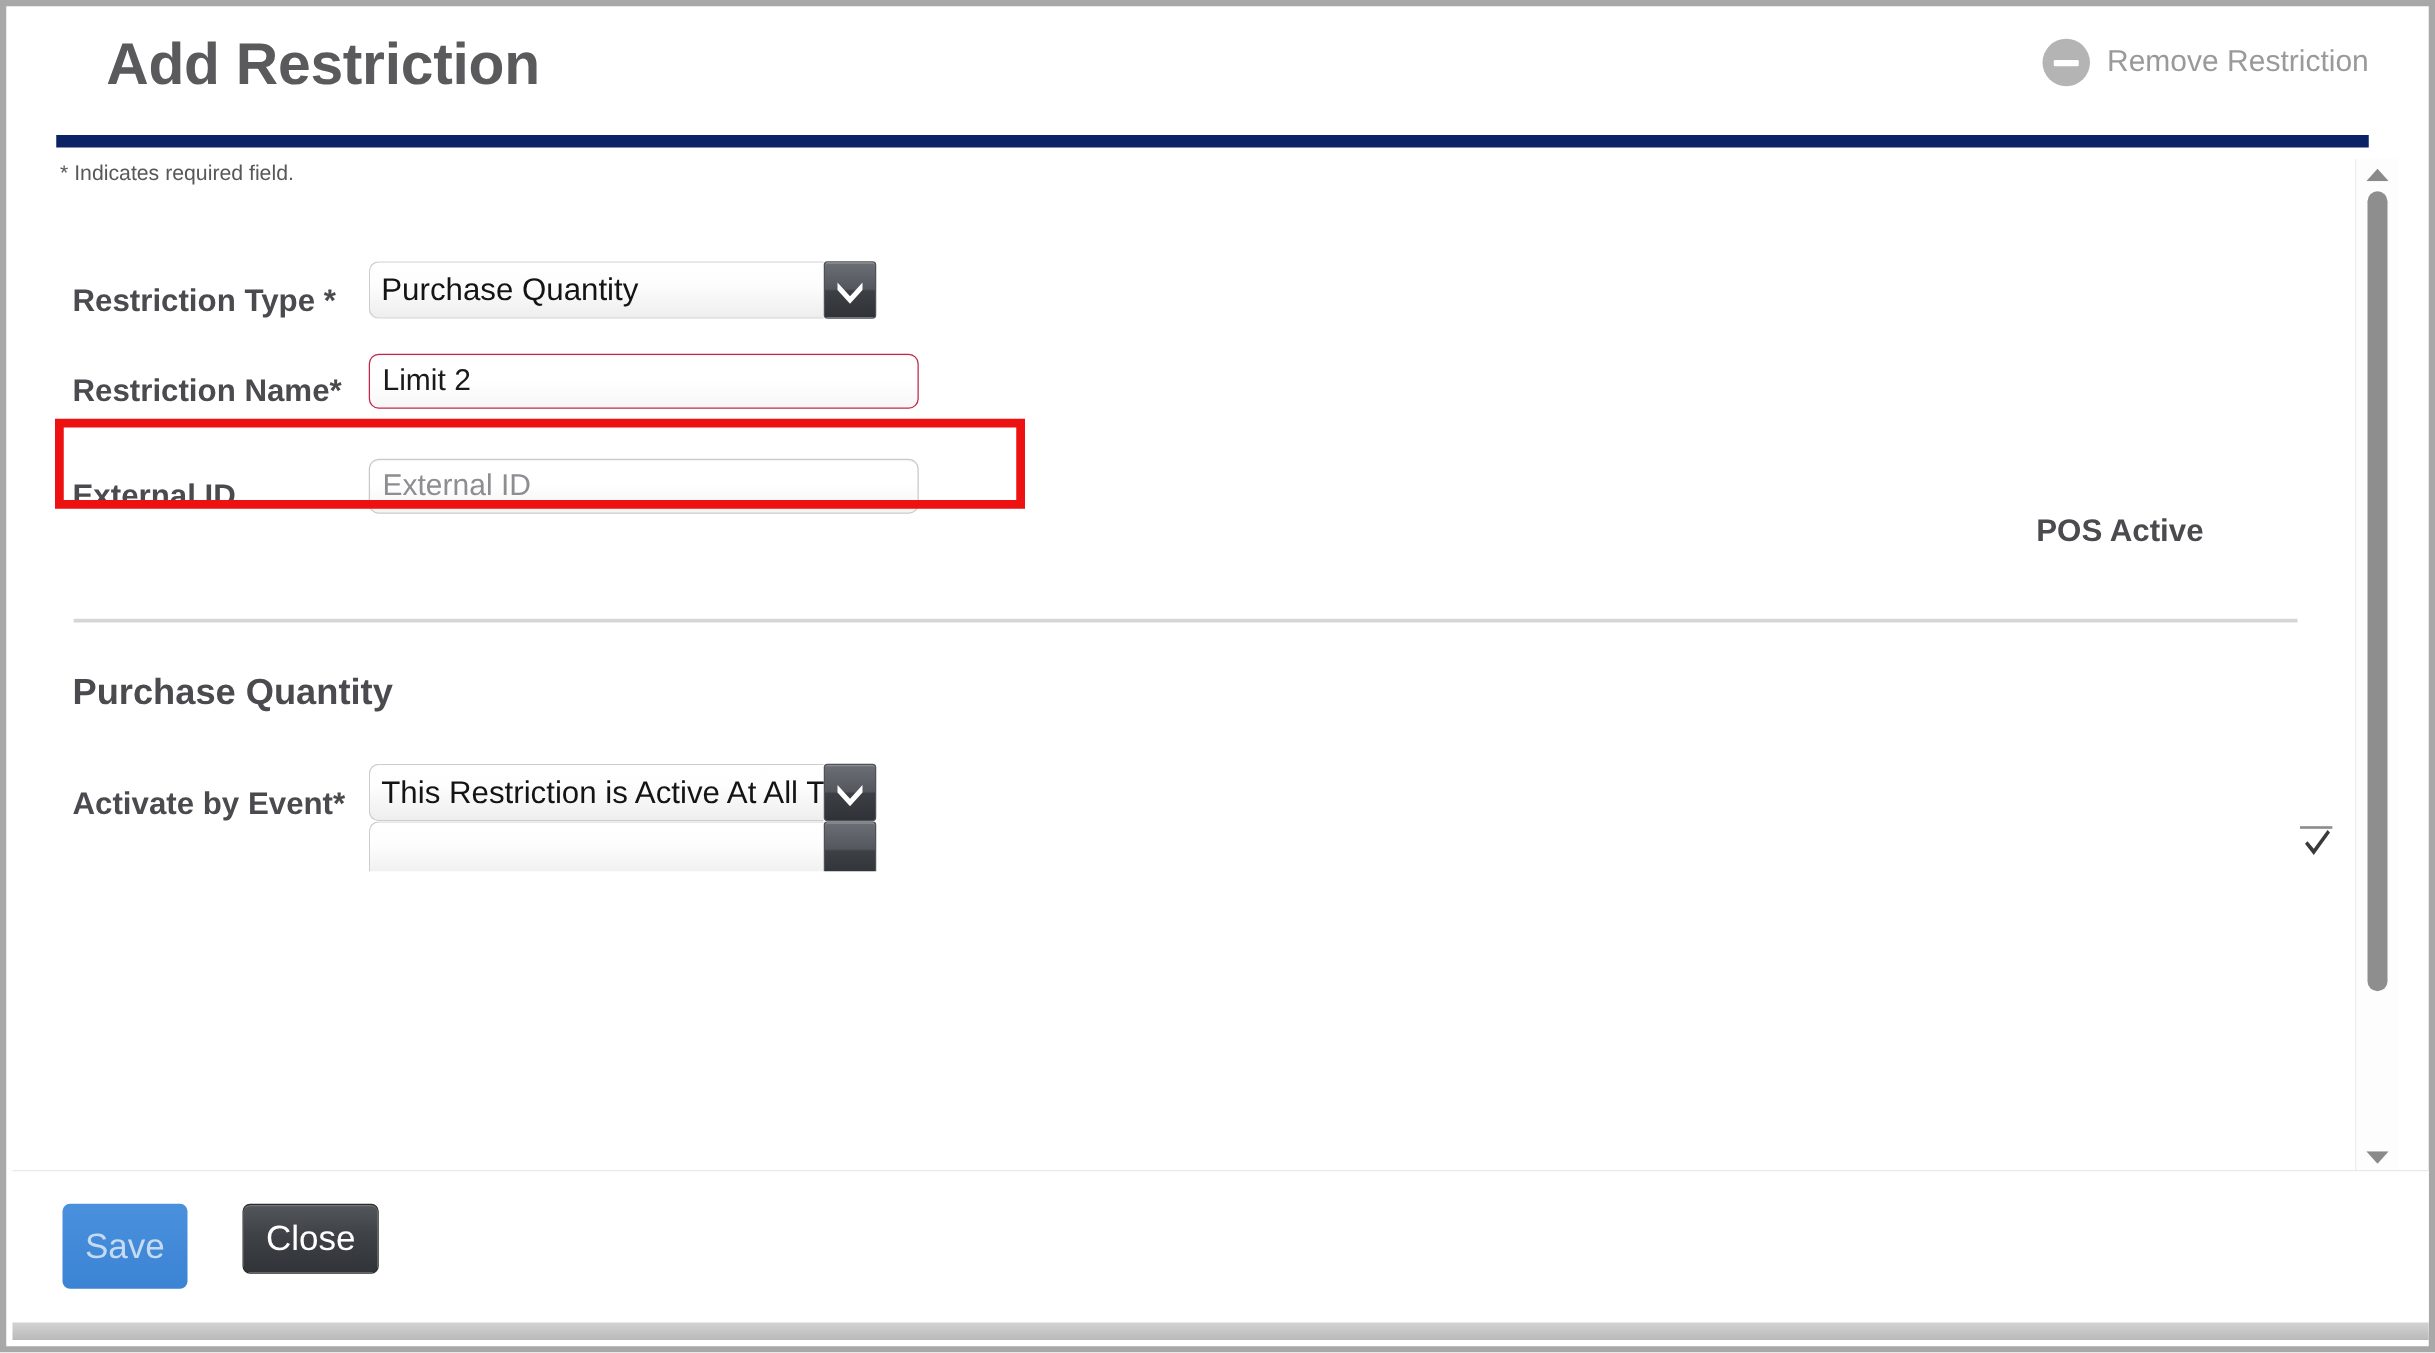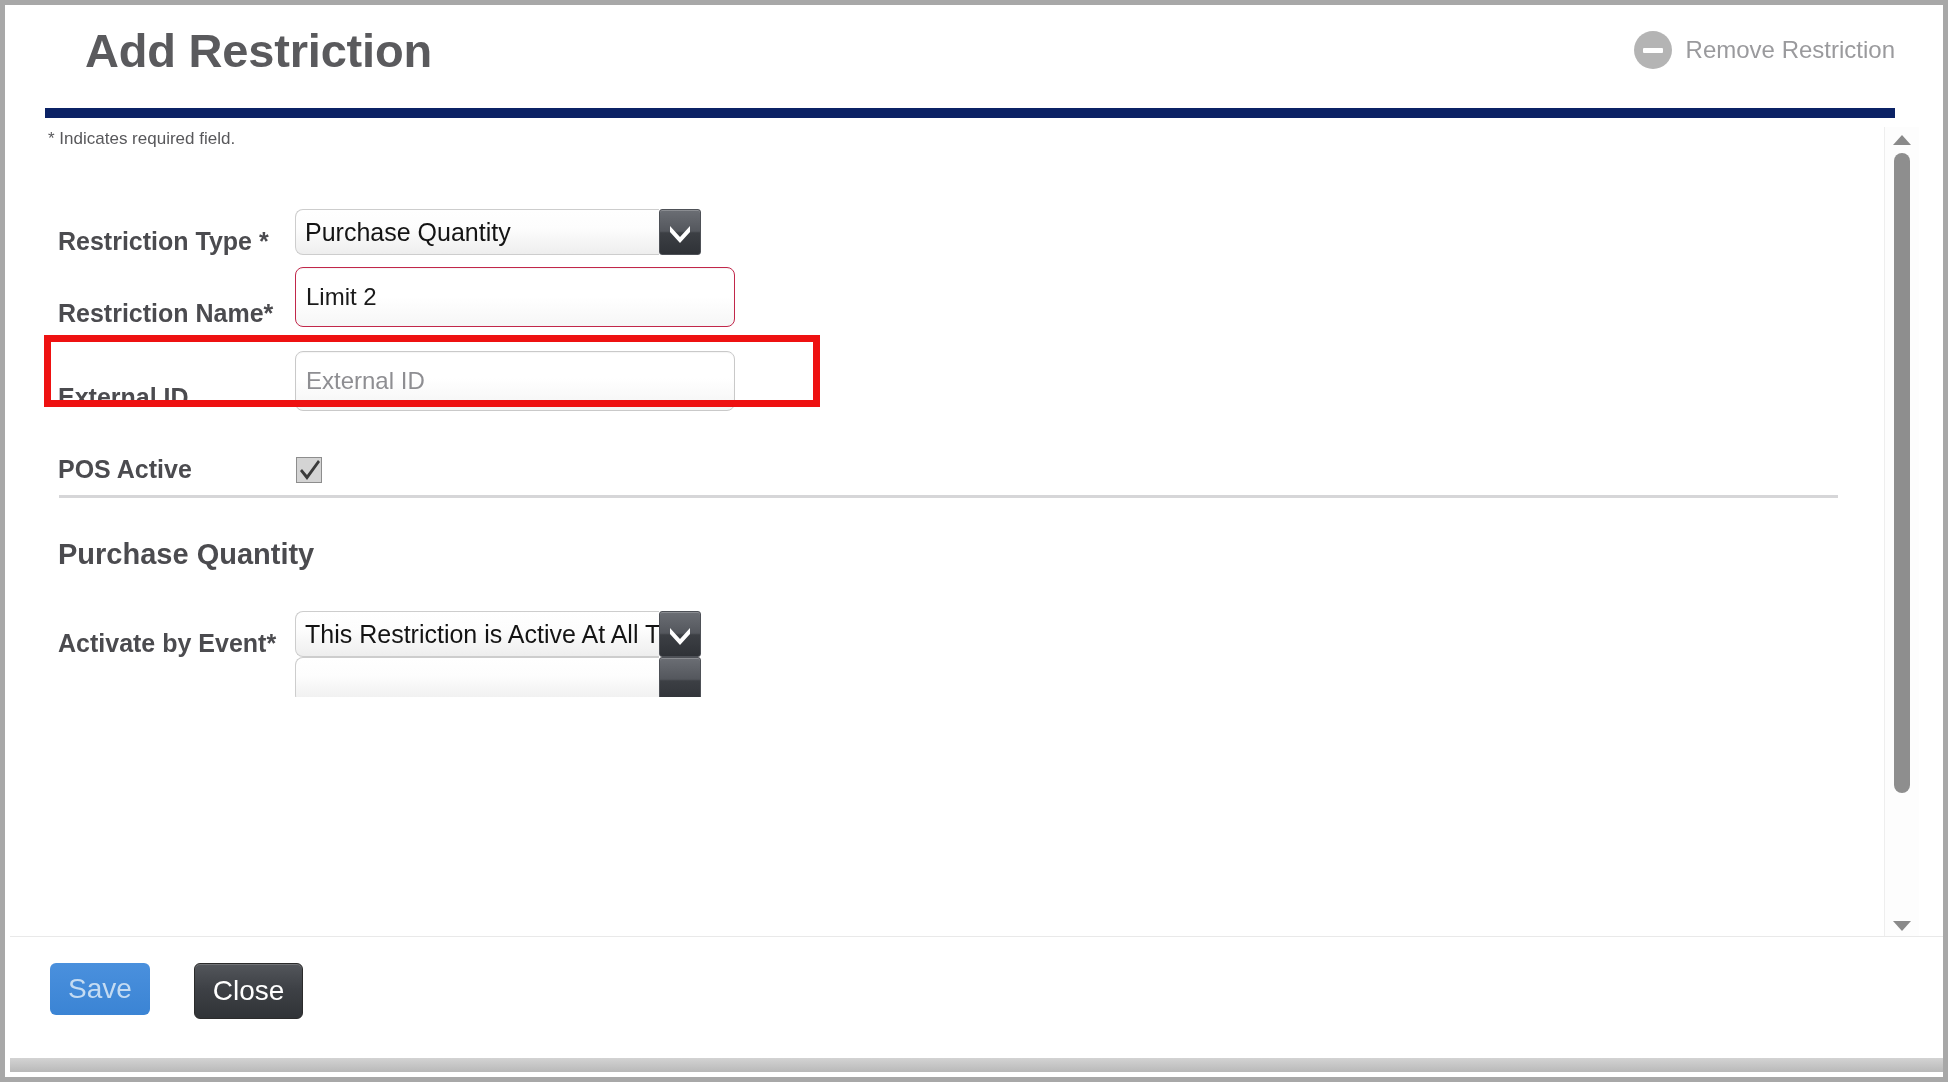--- a/index.html
+++ b/index.html
@@ -123,21 +123,21 @@
     font-weight: bold;
     color: #4b4b4f;
     line-height: 1.12;
     padding-left: 13px;
     box-sizing: border-box;
   }
 
   
   .text-input {
     width: 440px;
-    height: 60px;
+    height: 44px;
     box-sizing: border-box;
     border: 1px solid #c9c9c9;
     border-radius: 8px;
     background: linear-gradient(to bottom, #ffffff 0%, #ffffff 45%, #f4f4f4 100%);
     font-family: "Liberation Sans", sans-serif;
     font-size: 24px;
     color: #1a1a1a;
     padding: 0 10px;
     outline: none;
     box-shadow: inset 0 1px 1px rgba(0,0,0,0.04);
@@ -318,21 +318,21 @@
   }
   .footer-buttons {
     position: absolute;
     left: 40px;
     top: 26px;
     display: flex;
     gap: 44px;
   }
   #save-button {
     min-width: 88px;
-    height: 52px;
+    height: 68px;
     padding: 0 18px;
     box-sizing: border-box;
     border: none;
     border-radius: 6px;
     background: linear-gradient(to bottom, #4a90dd 0%, #3b84d4 100%);
     color: #c4dbf2;
     font-family: "Liberation Sans", sans-serif;
     font-size: 28px;
     cursor: pointer;
   }
@@ -387,21 +387,21 @@
       <div class="form-row" style="height:72px;">
         <div class="field-label">Restriction Name*</div>
         <input class="text-input focused-invalid" type="text" value="Limit 2" style="">
       </div>
 
       <div class="form-row" style="height:84px;">
         <div class="field-label">External ID</div>
         <input class="text-input" type="text" placeholder="External ID" style="">
       </div>
 
-      <div class="form-row" style="height:72px;">
+      <div class="form-row" style="height:72px;flex-direction:column;">
         <div class="field-label">POS Active</div>
         <span class="checkbox">
           <svg width="24" height="24" viewBox="0 0 24 24">
             <polygon points="4,11 9,17 20,2 22,4 9,22 2,13" fill="#3a3a3a"></polygon>
           </svg>
         </span>
       </div>
 
       <div class="section-divider"></div>
 

